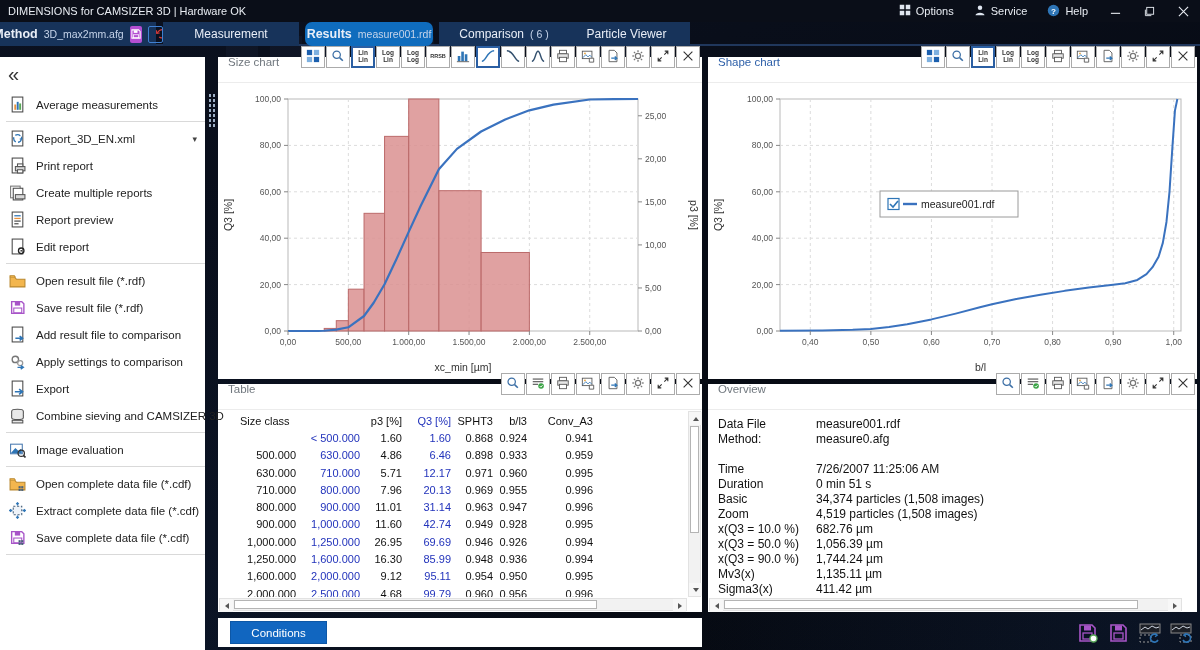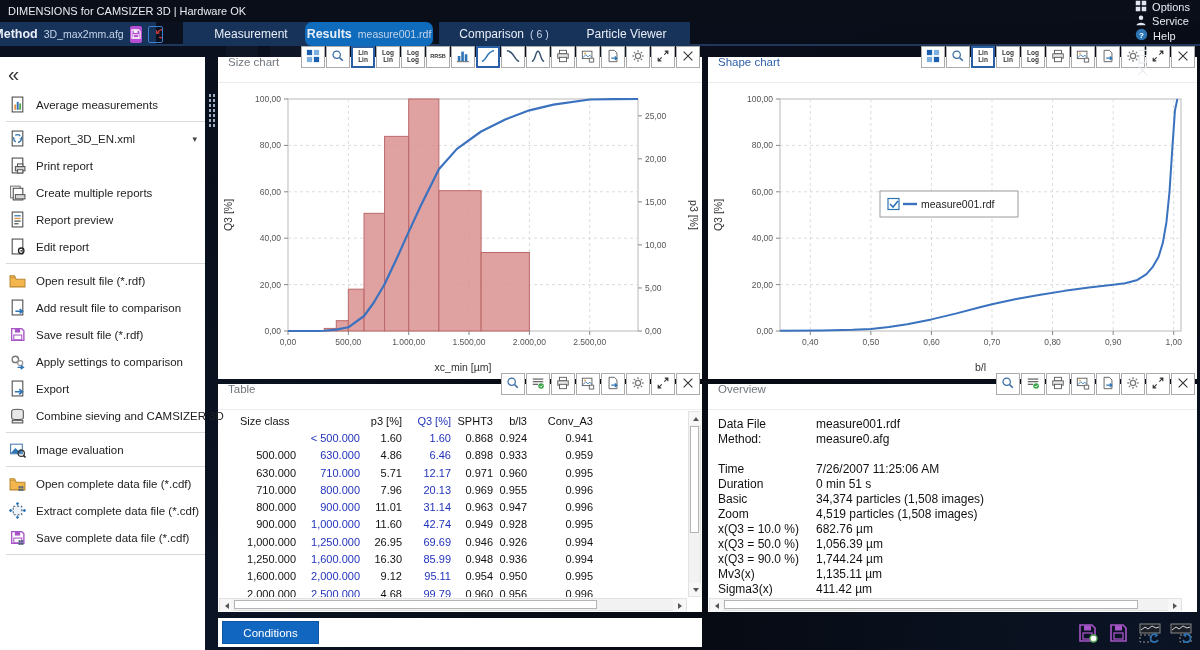--- a/index.html
+++ b/index.html
@@ -12,21 +12,21 @@
                radial-gradient(circle at 95% 100%, rgba(40,80,150,.14), transparent 34%);
     pointer-events:none; }
   .watermark { position:absolute; left:226px; top:36px; width:430px; height:28px;
     background:repeating-linear-gradient(90deg,#141c2e 0 32px,transparent 32px 44px);
     border-radius:8px; opacity:.5; }
 
   
   .titlebar { position:absolute; left:0; top:0; width:1200px; height:22px;
     background:#0a0e18; display:flex; align-items:center; color:#e8ecf2;
     font-size:11px; padding-left:8px; z-index:5; }
-  .tb-right { margin-left:auto; display:flex; align-items:flex-start; height:100%;flex-direction:column; }
+  .tb-right { margin-left:auto; display:flex; align-items:flex-end; height:100%; }
   .tb-item { display:flex; align-items:center; gap:5px; padding:0 10px; height:100%;
     cursor:default; }
   .winbtn { width:34px; height:100%; display:flex; align-items:center; justify-content:center; }
 
   
   .tabbar { position:absolute; left:0; top:22px; width:1200px; height:24px;
     border-bottom:2px solid #20375c; z-index:5; }
   .tab { position:absolute; top:0; height:24px; display:flex; align-items:center;
     justify-content:center; gap:6px; background:#17335a; color:#e9eef7; font-size:12px; }
   .tab .tname { font-weight:bold; font-size:12.5px; }
@@ -94,21 +94,21 @@
 
   
   .ov-rows { position:absolute; left:10px; top:32px; right:18px; font-size:12px; color:#111; }
   .ov-row { display:flex; height:15px; align-items:center; }
   .ov-label { width:98px; flex:0 0 98px; white-space:nowrap; }
   .ov-value { white-space:nowrap; }
 
   
   .footer-left { position:absolute; left:218px; top:618px; width:484px; height:29px;
     background:#fff; z-index:2; display:flex; align-items:center; }
-  .conditions-btn { margin-left:4px; width:97px; height:23px; background:#1166c0;
+  .conditions-btn { margin-left:12px; width:97px; height:23px; background:#1166c0;
     border:1px solid #0d57a6; color:#fff; font-size:11.5px; display:flex;
     align-items:center; justify-content:center; }
   .footer-icons { position:absolute; right:6px; top:620px; display:flex; gap:5px; z-index:2; }
   .fic { width:26px; height:25px; display:flex; align-items:center; justify-content:center; }
 </style>
 </head>
 <body>
 
 <div class="app">
   <div class="watermark"></div>
@@ -172,21 +172,21 @@
             <rect x="4.5" y="9" width="7" height="4" fill="none" stroke="#fff"></rect>
           </svg>
         </span>
       <span class="tab-mini-btn undo-mini">
         <svg width="13" height="13" viewBox="0 0 16 16">
             <path d="M12.5,11 A5,5 0 1 0 11.5,4.5 L9.5,6.5" fill="none" stroke="#d03a3a" stroke-width="1.6"></path>
             <path d="M9.2,2.8 L9.5,6.6 L13.2,6.2" fill="none" stroke="#d03a3a" stroke-width="1.4"></path>
           </svg>
         </span>
     </div>
-    <div class="tab" style="left:163px;width:136px;margin-left:20px;">
+    <div class="tab" style="left:163px;width:136px;">
       <span>Measurement</span>
     </div>
     <div class="tab active" style="left:305px;width:128px;">
       <span class="tname">Results</span>
       <span class="tfile">measure001.rdf</span>
     </div>
     <div class="tab" style="left:439px;width:130px;">
       <span>Comparison</span>
       <span class="tfile">( 6 )</span>
     </div>
@@ -257,32 +257,32 @@
         <div class="side-divider"></div>
         <div class="side-item">
           <span class="sicon"><svg width="17" height="17" viewBox="0 0 16 16">
               <path d="M1,5 l4.5,0 1.5,1.8 8,0 0,7.2 -14,0 z" fill="#f3b64e" stroke="#b9882f"></path>
               <path d="M1,5 l0,-1.5 4,0 1,1.5" fill="#f3b64e" stroke="#b9882f"></path>
             </svg></span>
           <span class="lbl">Open result file (*.rdf)</span>
         </div>
         <div class="side-item">
           <span class="sicon"><svg width="17" height="17" viewBox="0 0 16 16">
-              <rect x="3" y="1" width="10" height="14" fill="#fff" stroke="#4a4a4a"></rect>
-              <path d="M6,11.5 h6 M10,9.5 l2.8,2 L10,13.5" stroke="#2e75b6" fill="none" stroke-width="1.4"></path>
-            </svg></span>
-          <span class="lbl">Add result file to comparison</span>
-        </div>
-        <div class="side-item">
-          <span class="sicon"><svg width="17" height="17" viewBox="0 0 16 16">
               <path d="M2.5,2.5 h9.5 l2,2 v9 h-11.5 z" fill="#fff" stroke="#a855c8" stroke-width="1.3"></path>
               <rect x="5.5" y="2.8" width="5" height="3.4" fill="#a855c8"></rect>
               <rect x="4.5" y="8.5" width="7.5" height="4.5" fill="none" stroke="#a855c8"></rect>
             </svg></span>
           <span class="lbl">Save result file (*.rdf)</span>
+        </div>
+        <div class="side-item">
+          <span class="sicon"><svg width="17" height="17" viewBox="0 0 16 16">
+              <rect x="3" y="1" width="10" height="14" fill="#fff" stroke="#4a4a4a"></rect>
+              <path d="M6,11.5 h6 M10,9.5 l2.8,2 L10,13.5" stroke="#2e75b6" fill="none" stroke-width="1.4"></path>
+            </svg></span>
+          <span class="lbl">Add result file to comparison</span>
         </div>
         <div class="side-item">
           <span class="sicon"><svg width="17" height="17" viewBox="0 0 16 16">
               <circle cx="6" cy="6" r="3" fill="none" stroke="#777" stroke-width="1.3"></circle>
               <circle cx="10.5" cy="9.5" r="2.4" fill="none" stroke="#999" stroke-width="1.2"></circle>
               <path d="M8,13.5 h5 M11,11.8 l2.5,1.7 -2.5,1.7" stroke="#2e75b6" fill="none" stroke-width="1.3"></path>
             </svg></span>
           <span class="lbl">Apply settings to comparison</span>
         </div>
         <div class="side-item">

